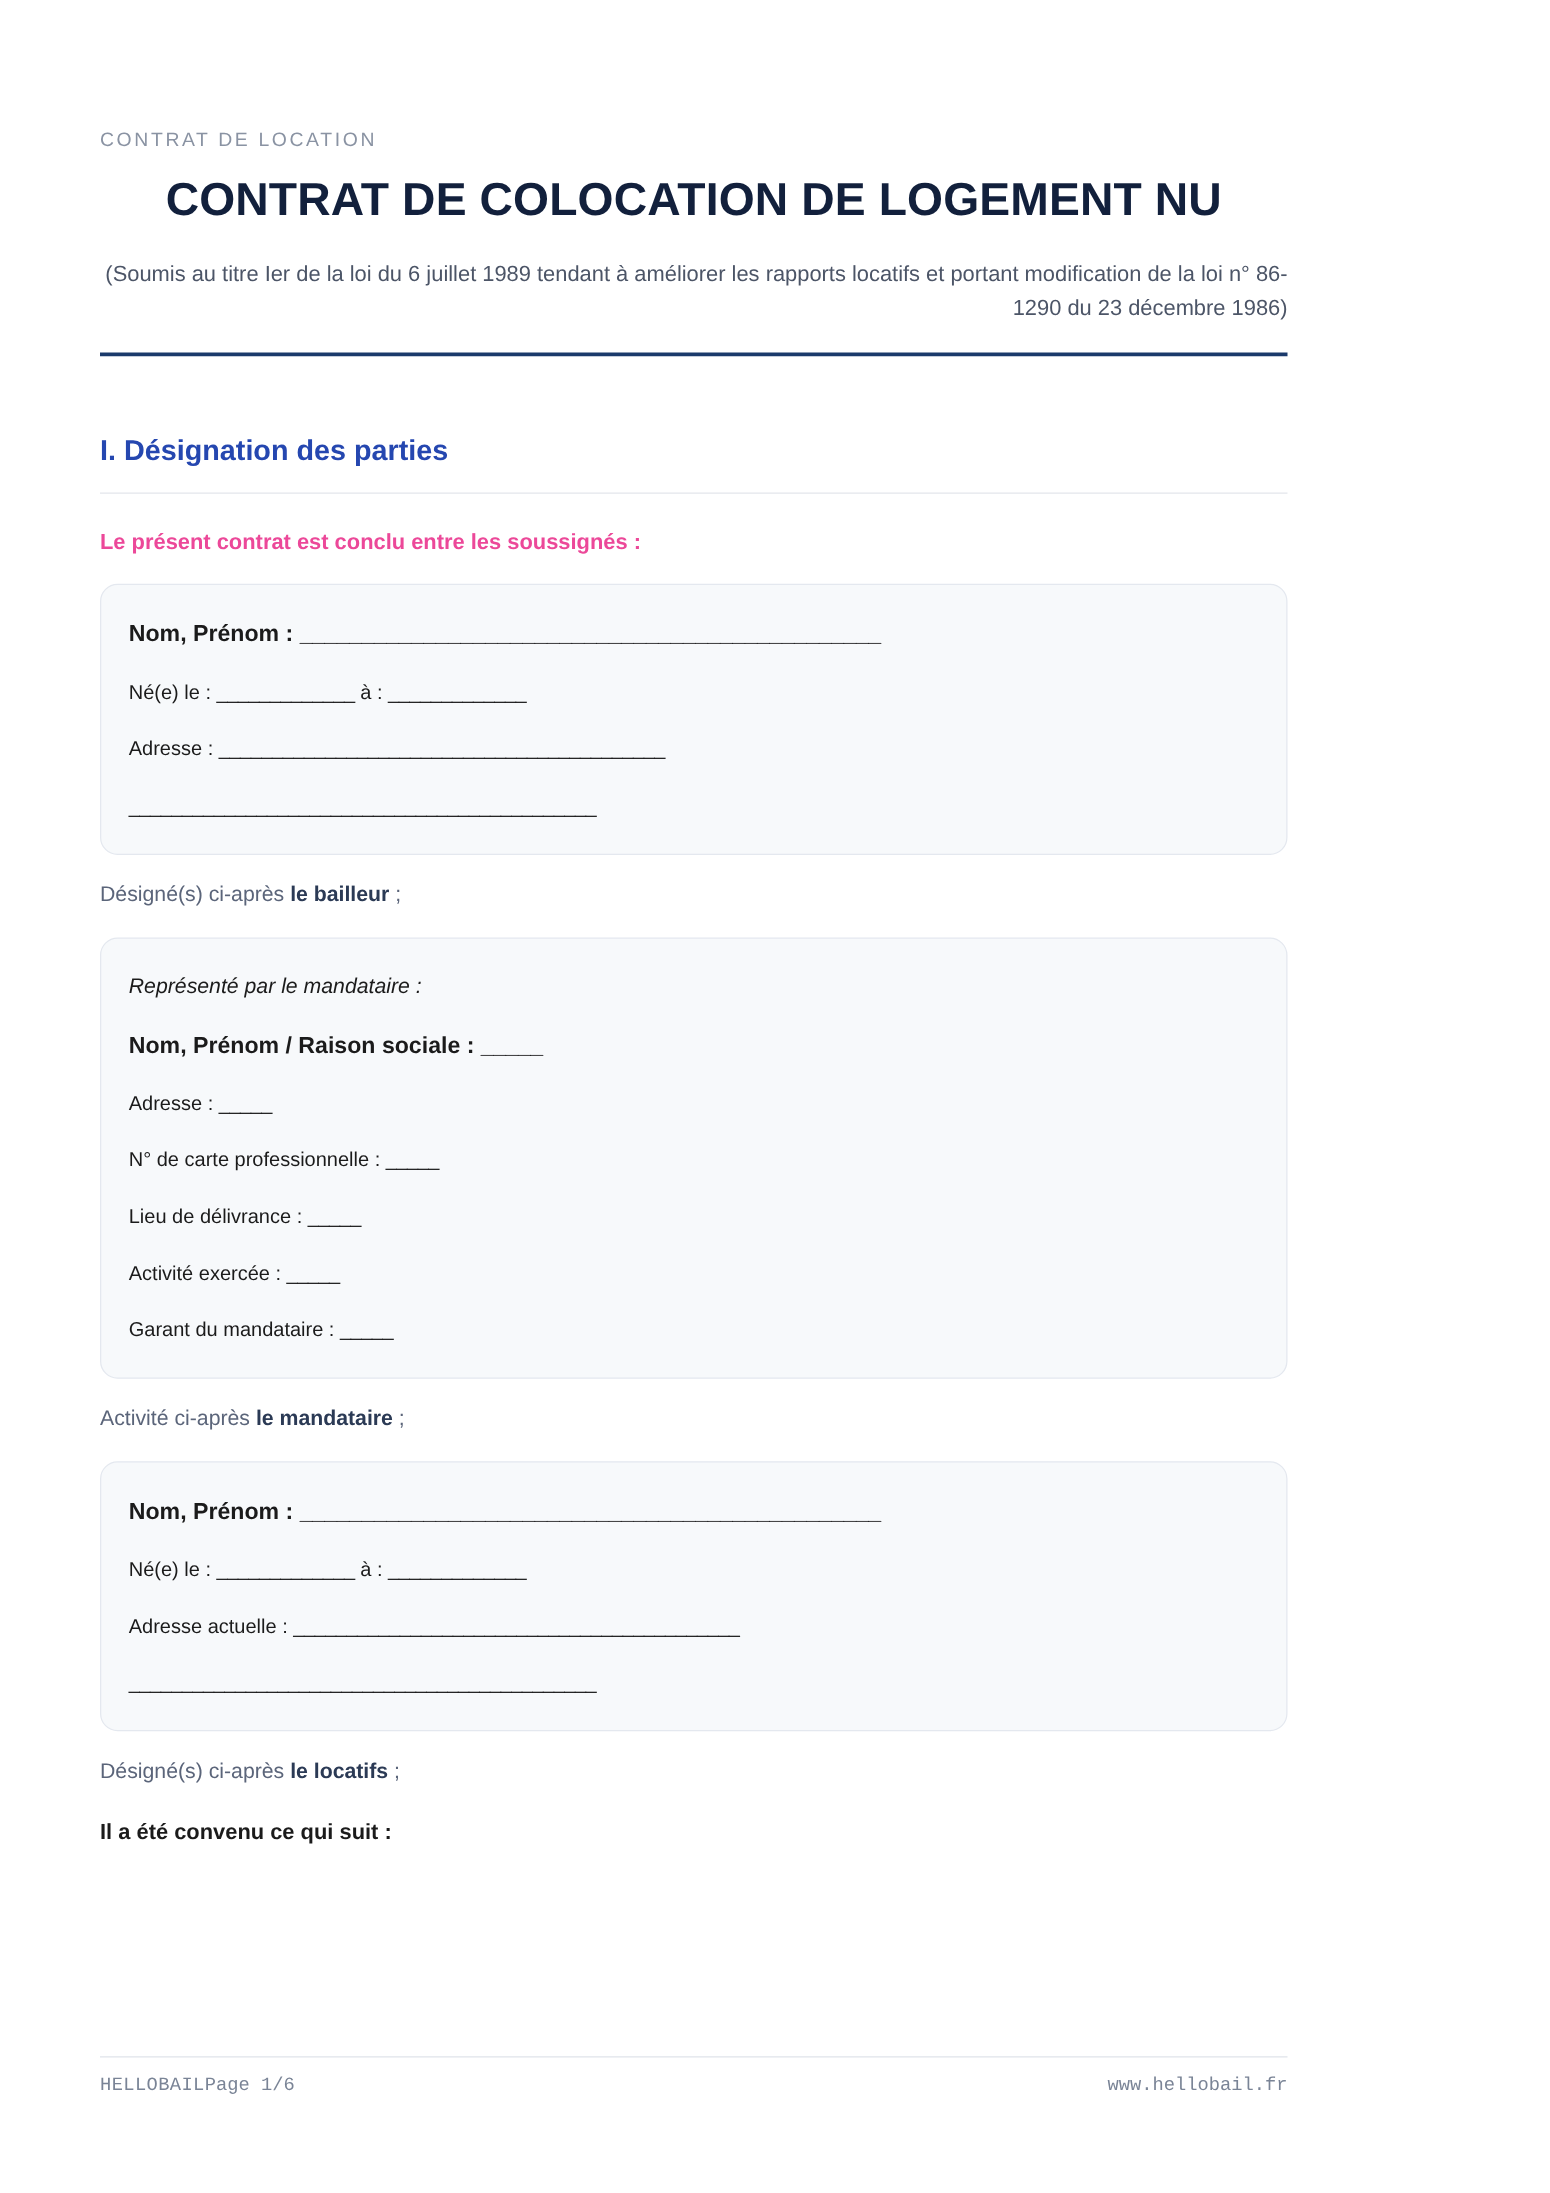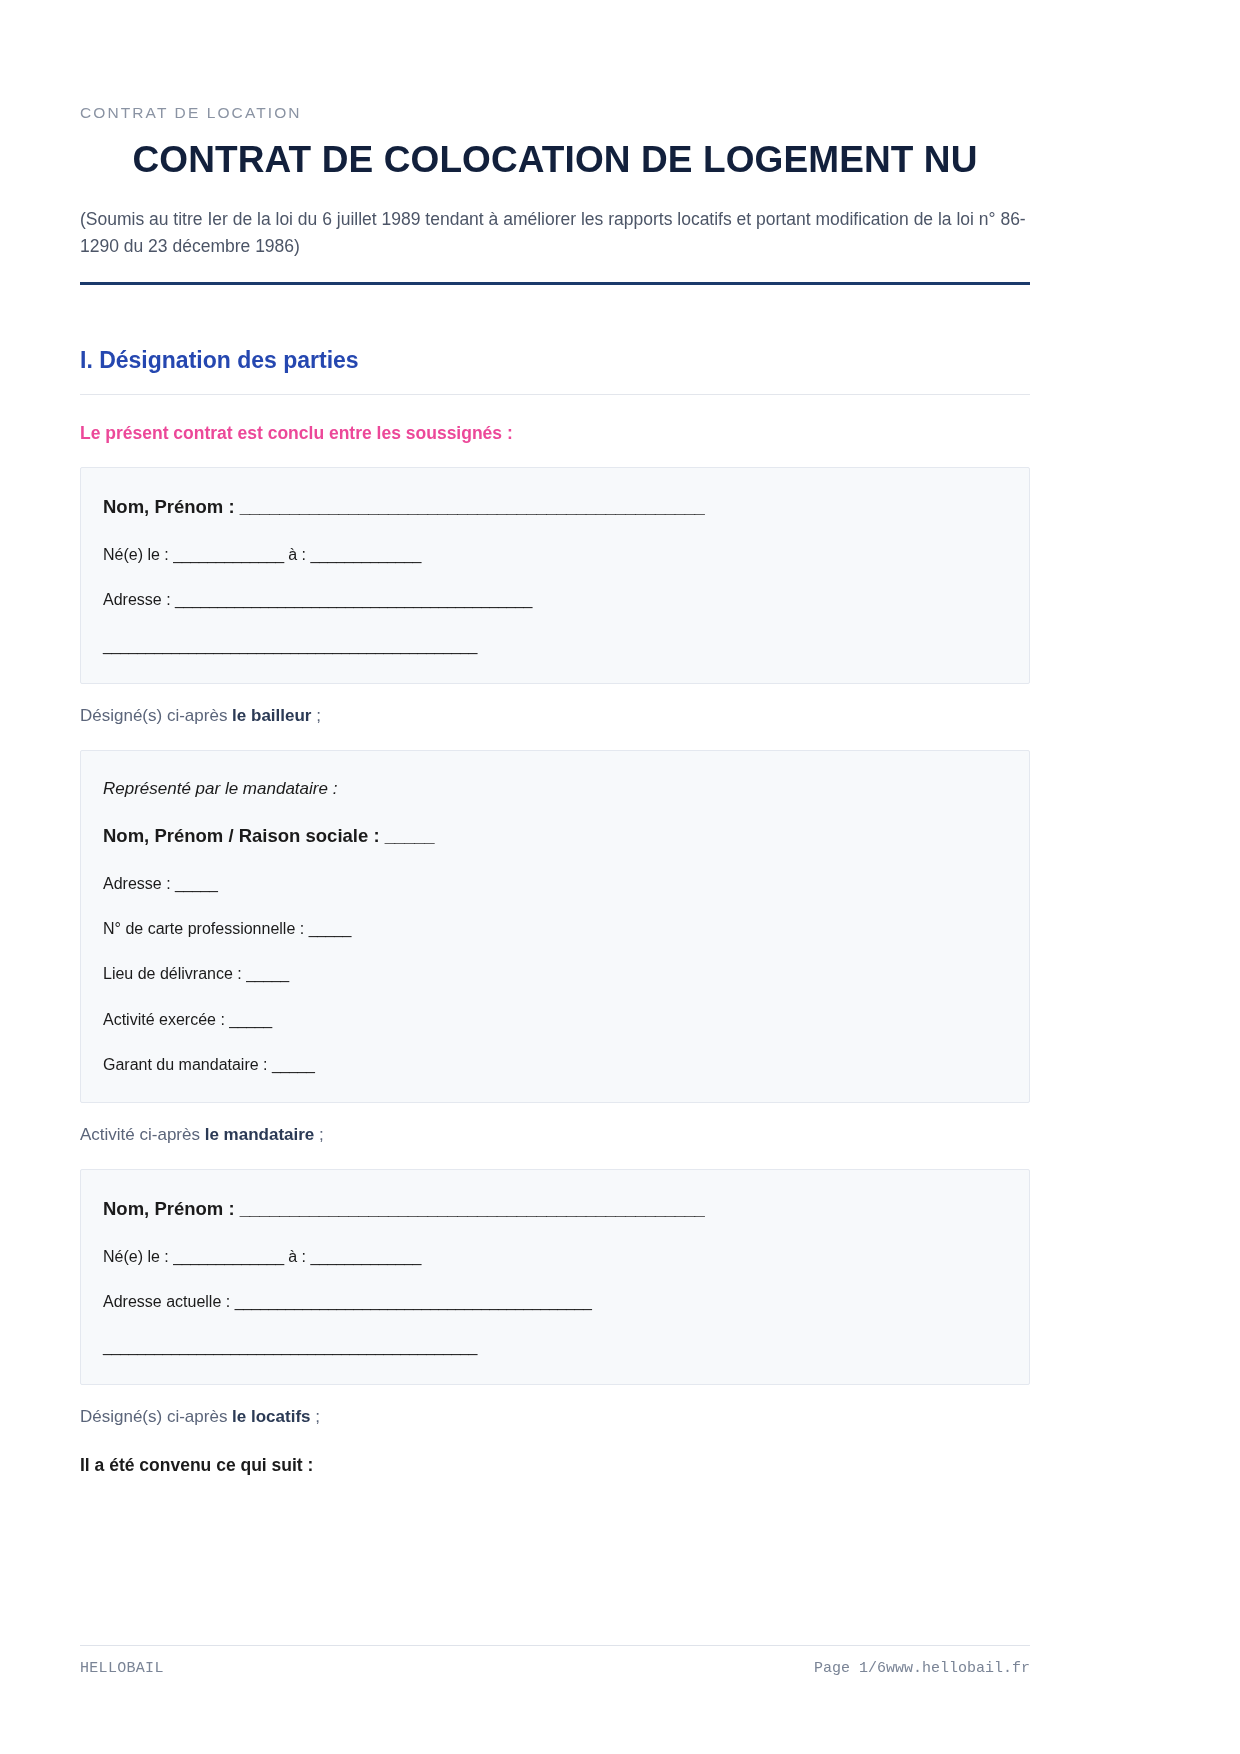--- a/index.html
+++ b/index.html
@@ -43,21 +43,21 @@
     font-weight: bold;
     color: #12203c;
     text-align: center;
     letter-spacing: 0.1px;
     line-height: 1.15;
   }
   .doc-subtitle {
     margin-top: 14px;
     font-size: 17.5px;
     color: #4c5567;
-    text-align: left;
+    text-align: right;
     line-height: 1.55;
     font-weight: 400;
   }
   .header-rule {
     margin-top: 22px;
     height: 3px;
     background: #1b3a6b;
     width: 950px;
   }
 
@@ -81,21 +81,21 @@
     font-size: 17.5px;
     font-weight: bold;
     color: #ec4899;
     line-height: 1.4;
   }
 
   
   .party-box {
     margin-top: 22px;
     border: 1px solid #e4e8ef;
-    border-radius: 2px;
+    border-radius: 14px;
     background: #f7f9fb;
     padding: 26px 22px 26px 22px;
     box-sizing: border-box;
   }
   .party-box .row {
     font-size: 16px;
     color: #1b1b1b;
     line-height: 1.45;
     margin-top: 22px;
     white-space: nowrap;
@@ -153,21 +153,21 @@
   .footer-row {
     margin-top: 14px;
     display: flex;
     align-items: center;
     justify-content: space-between;
     font-size: 15px;
     color: #7a8496;
     font-family: Liberation Mono, monospace;
   }
   .footer-row .f-left { flex: 0 0 auto; letter-spacing: 0.3px; }
-  .footer-row .f-center { flex: 1 1 auto; text-align: right; }
+  .footer-row .f-center { flex: 1 1 auto; text-align: left; }
   .footer-row .f-right { flex: 0 0 auto; }
 </style>
 </head>
 <body>
 
 <div class="page">
   <div class="content">
 
     <div class="doc-kicker">CONTRAT DE LOCATION</div>
     <h1 class="doc-title">CONTRAT DE COLOCATION DE LOGEMENT NU</h1>

